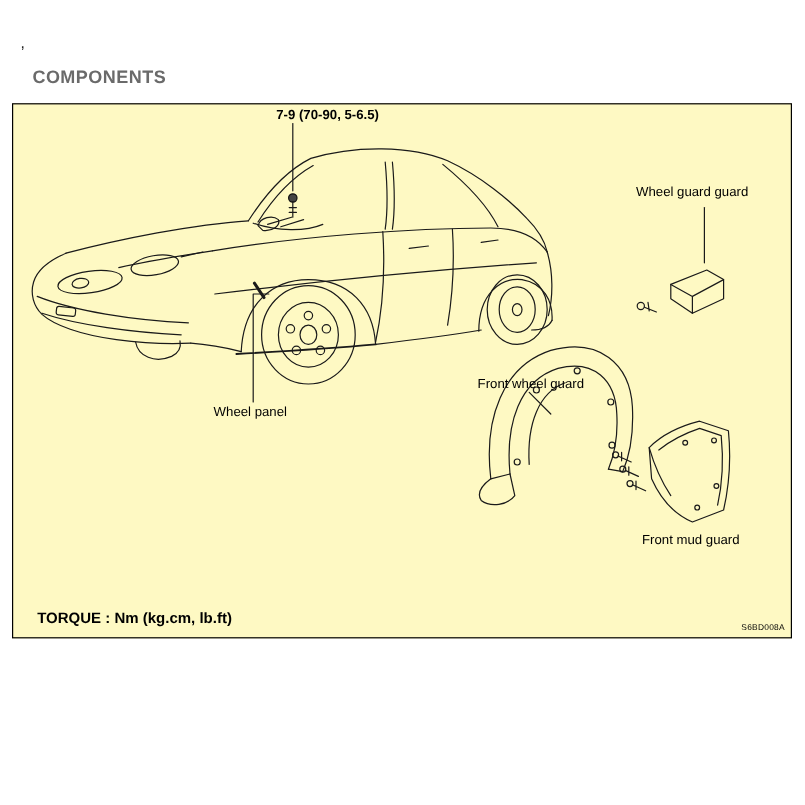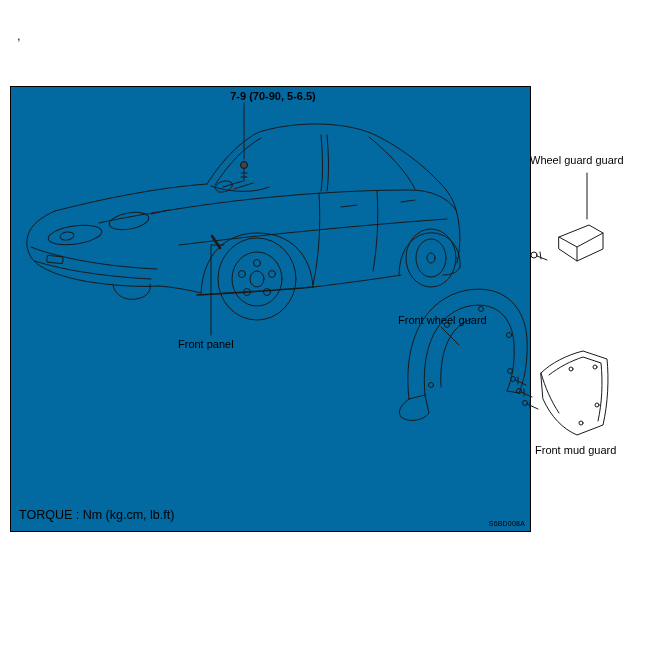--- a/index.html
+++ b/index.html
@@ -6,42 +6,43 @@
   .page{
     position:relative;width:671px;height:671px;background:#ffffff;
     font-family:"Liberation Sans", sans-serif;color:#000;overflow:hidden;
   }
   .corner-mark{position:absolute;left:17px;top:28px;font-size:13px;color:#222;}
   .heading{
     position:absolute;left:27px;top:56px;font-size:15px;font-weight:bold;
     color:#6a6a6a;letter-spacing:.4px;
   }
   .panel{
-    position:absolute;left:10px;top:86px;width:521px;height:446px;
-    border:1px solid #000;box-sizing:border-box;background:#0369a1;
+    position:absolute;left:10px;top:86px;width:650px;height:446px;
+    border:1px solid #000;box-sizing:border-box;background:#fef9c3;
   }
   .art{position:absolute;left:0;top:0;}
   .label{position:absolute;font-size:11px;color:#000;white-space:nowrap;line-height:1.1;}
   .label.bold{font-weight:bold;}
   .callout{left:192px;top:3px;width:140px;text-align:center;}
   .lbl-wheel-under-guard{left:519px;top:67px;}
   .lbl-front-wheel-guard{left:344px;top:227px;padding-left:43px;}
   .lbl-front-mud-guard{left:524px;top:357px;}
   .lbl-fender-panel{left:167px;top:251px;}
   .torque-note{
-    position:absolute;left:8px;bottom:9px;font-size:12.5px;font-weight:normal;
+    position:absolute;left:20px;bottom:9px;font-size:12.5px;font-weight:bold;
   }
   .figure-code{position:absolute;right:5px;bottom:4px;font-size:7px;letter-spacing:.2px;}
 </style>
 </head>
 <body>
 
 <div class="page">
 
   <div class="corner-mark">,</div>
+  <div class="heading">COMPONENTS</div>
 
   <div class="panel">
 
     <svg class="art" width="648" height="444" viewBox="0 0 648 444" fill="none" stroke="#1a1a1a" stroke-width="1" stroke-linecap="round" stroke-linejoin="round">
 
       <g>
         <path d="M233,16 V72"></path>
         <path d="M200,248 V158 M200,158 h13"></path>
         <path d="M576,86 V132"></path>
         <path d="M430,240 L448,258"></path>
@@ -154,20 +155,20 @@
     </svg>
 
     <div class="label bold callout">7-9 (70-90, 5-6.5)</div>
 
     <div class="label lbl-wheel-under-guard">Wheel guard guard</div>
 
     <div class="label lbl-front-wheel-guard">Front wheel guard</div>
 
     <div class="label lbl-front-mud-guard">Front mud guard</div>
 
-    <div class="label lbl-fender-panel">Front panel</div>
+    <div class="label lbl-fender-panel">Wheel panel</div>
 
     <div class="torque-note">TORQUE : Nm (kg.cm, lb.ft)</div>
 
     <div class="figure-code">S6BD008A</div>
   </div>
 
 </div>
 
 </body></html>

